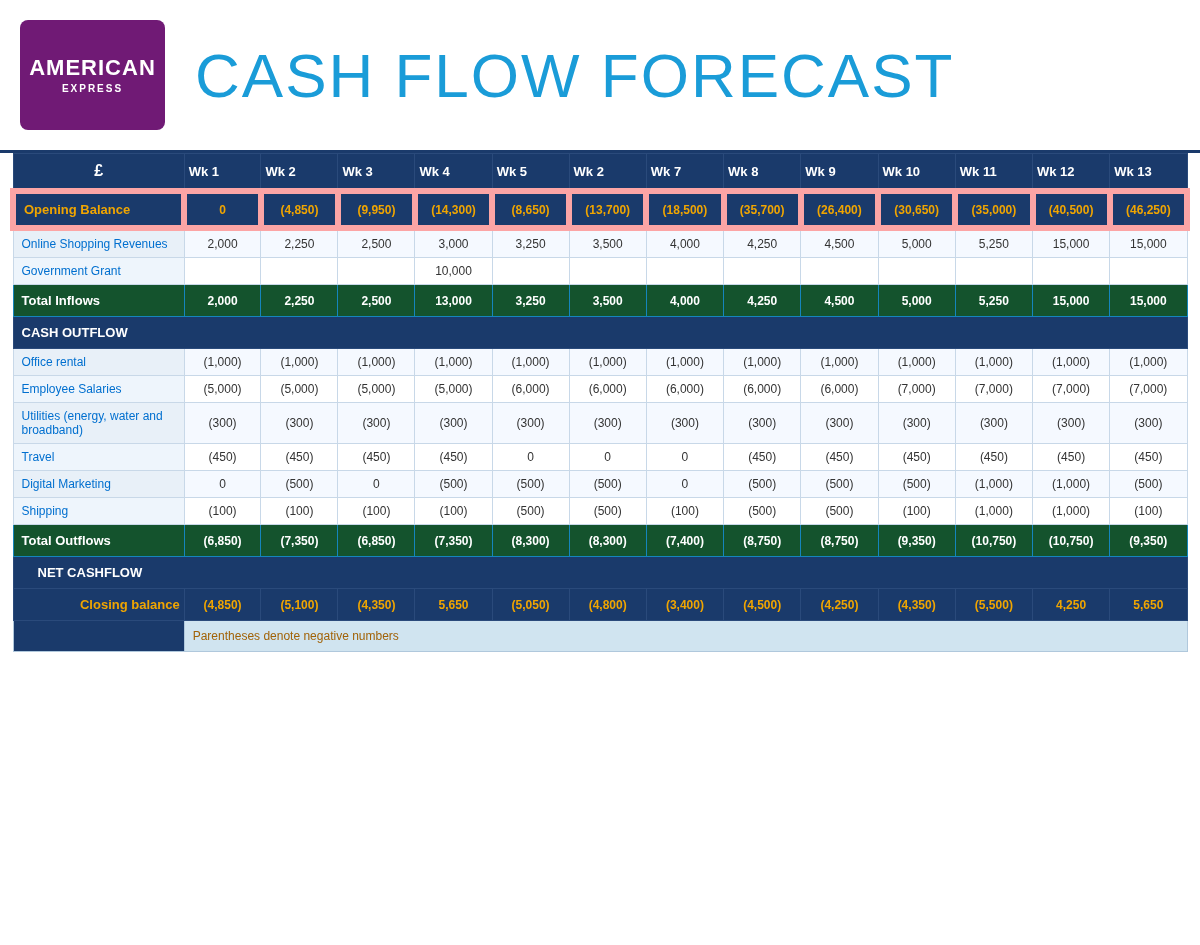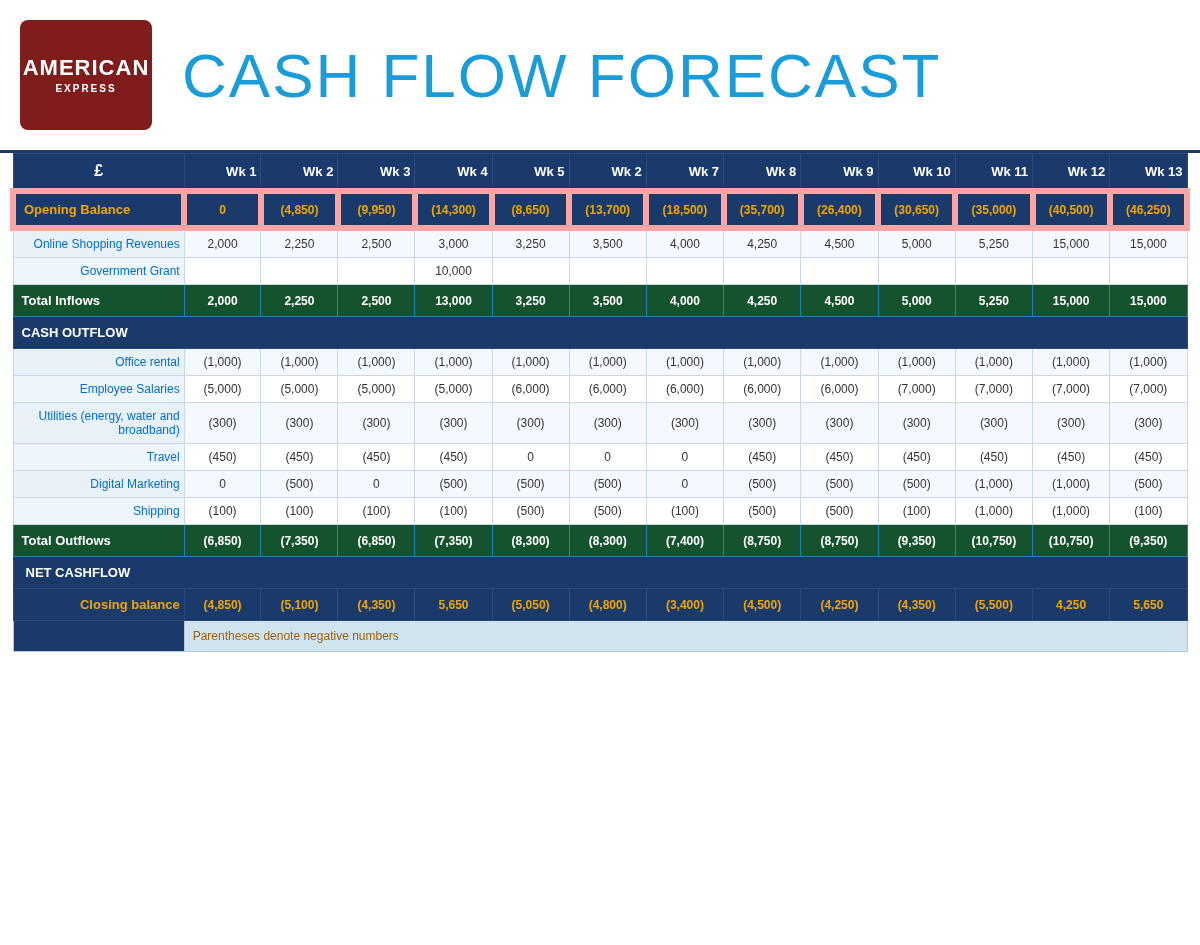--- a/index.html
+++ b/index.html
@@ -12,23 +12,23 @@
 
     
     .header {
       display: flex;
       align-items: center;
       padding: 20px 20px 20px 20px;
       background: #fff;
       border-bottom: 3px solid #1a3a6b;
     }
     .amex-logo {
-      width: 132px;
+      width: 145px;
       height: 110px;
-      background: #7f1d1d;
+      background: #701a75;
       border-radius: 8px;
       display: flex;
       flex-direction: column;
       align-items: center;
       justify-content: center;
       margin-right: 30px;
       flex-shrink: 0;
     }
     .amex-logo .amex-text {
       color: #fff;
@@ -64,21 +64,21 @@
     }
 
     
     col.label-col { width: 175px; }
     col.data-col { width: 78px; }
 
     
     .col-header th {
       background: #1a3a6b;
       color: #fff;
-      text-align: right;
+      text-align: left;
       padding: 8px 4px;
       font-size: 13px;
       font-weight: 700;
       border: 1px solid #2a4a7b;
     }
     .col-header th.label-th {
       background: #1a3a6b;
       text-align: center;
       font-size: 16px;
     }
@@ -112,21 +112,21 @@
     
     .data-row td {
       background: #fff;
       color: #333;
       text-align: center;
       padding: 6px 4px;
       border: 1px solid #c8d8e8;
       font-size: 12px;
     }
     .data-row td.label-td {
-      text-align: right;
+      text-align: left;
       padding-left: 8px;
       color: #006fcf;
       background: #eef5fc;
       font-size: 12px;
     }
     .data-row:nth-child(even) td {
       background: #f5f9ff;
     }
     .data-row:nth-child(even) td.label-td {
       background: #e8f0f8;
@@ -147,21 +147,21 @@
       padding-left: 8px;
       font-size: 13px;
     }
 
     
     .net-header td {
       background: #1a3a6b;
       color: #fff;
       font-weight: 700;
       font-size: 13px;
-      padding: 8px 12px;
+      padding: 8px 24px;
       border: 1px solid #2a4a7b;
       margin-left: 36px;
     }
 
     
     .closing-balance td {
       background: #1a3a6b;
       color: #f0a500;
       text-align: center;
       padding: 8px 4px;

